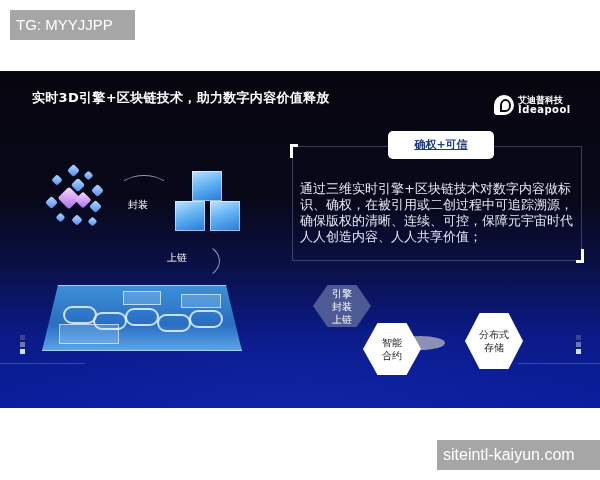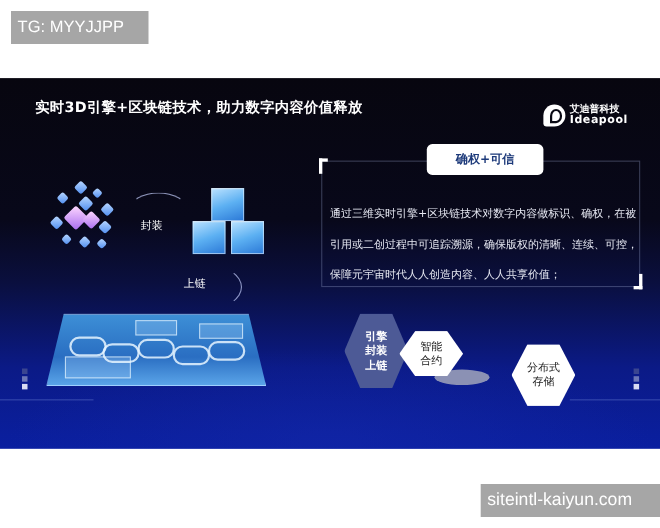--- a/index.html
+++ b/index.html
@@ -25,22 +25,22 @@
   .logo-text { color:#fff; line-height:10px;font-weight:bold; }
   .logo-cn { font-size:9px; display:block; }
   .logo-en { font-size:10px; display:block; letter-spacing:0.5px; }
 
   .panel { position:absolute; left:292px; top:75px; width:290px; height:115px;
     border:1px solid rgba(150,160,200,0.35); }
   .corner { position:absolute; width:8px; height:14px; border-color:#fff; border-style:solid; }
   .corner-tl { left:-3px; top:-3px; border-width:3px 0 0 3px; }
   .corner-br { right:-3px; bottom:-3px; border-width:0 3px 3px 0; }
   .panel-tag { position:absolute; left:95px; top:-16px; width:106px; height:28px; background:#fff;
-    border-radius:5px; color:#1d3a7a; font-size:11px; font-weight:bold; text-align:center; line-height:28px; }
-  .panel-text { position:absolute; left:7px; top:34px; width:280px; color:#e6e8f2; font-size:10px; line-height:28px; }
+    border-radius:5px; color:#1d3a7a; font-size:11px; font-weight:bold; text-align:center; line-height:28px;text-decoration:underline; }
+  .panel-text { position:absolute; left:7px; top:34px; width:280px; color:#e6e8f2; font-size:13px; line-height:16px; }
 
   .cluster { position:absolute; left:45px; top:95px; width:60px; height:65px; }
   .cube { position:absolute; background:linear-gradient(135deg,#b9d8ff,#4f8df0); border-radius:2px; transform:rotate(45deg); }
   .cube.pink { background:linear-gradient(135deg,#ffd9ff,#a86cf0); }
   .stack { position:absolute; left:170px; top:100px; width:75px; height:65px; }
   .block { position:absolute; width:30px; height:30px;
     background:linear-gradient(160deg,#bde3ff 0%,#5cb0f2 50%,#2a77d6 100%);
     box-shadow: inset 0 0 0 1px rgba(255,255,255,0.5); }
   .label-sm { position:absolute; color:#fff; font-size:10px; }
   .arc { position:absolute; border:1px solid rgba(200,210,255,0.7); border-color:rgba(200,210,255,0.7) transparent transparent transparent; border-radius:50%; }
@@ -122,24 +122,24 @@
 
     <div class="panel">
       <div class="corner corner-tl"></div>
       <div class="corner corner-br"></div>
       <div class="panel-tag">确权+可信</div>
       <div class="panel-text">通过三维实时引擎+区块链技术对数字内容做标识、确权，在被引用或二创过程中可追踪溯源，确保版权的清晰、连续、可控，保障元宇宙时代人人创造内容、人人共享价值；</div>
     </div>
 
     <div class="disk"></div>
 
-    <div class="hex dark" style="left:313px;top:214px;width:58px;height:68px;white-space:pre-line;font-weight:bold;">引擎
+    <div class="hex dark" style="left:313px;top:214px;width:58px;height:42px;white-space:pre-line;">引擎
 封装
 上链</div>
-    <div class="hex light" style="left:363px;top:230px;width:58px;height:41px;white-space:pre-line;">智能
+    <div class="hex light" style="left:363px;top:252px;width:58px;height:52px;white-space:pre-line;">智能
 合约</div>
     <div class="hex light" style="left:465px;top:242px;width:58px;height:56px;white-space:pre-line;">分布式
 存储</div>
 
     <div class="dots" style="left:20px;top:264px;">
         <span></span>
         <span></span>
         <span></span>
       </div>
     <div class="dots" style="left:576px;top:264px;">

